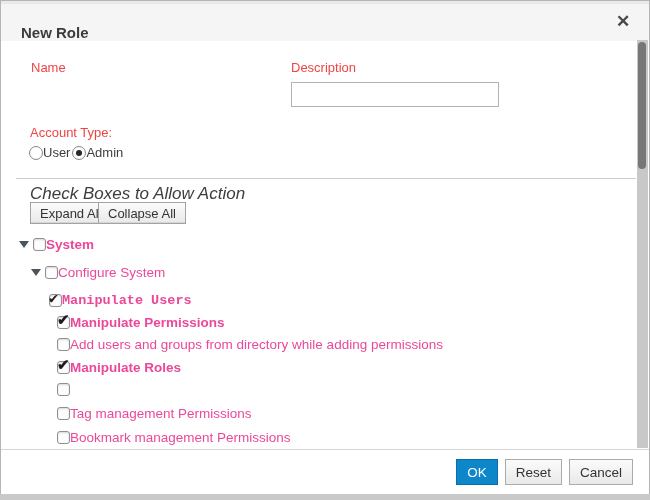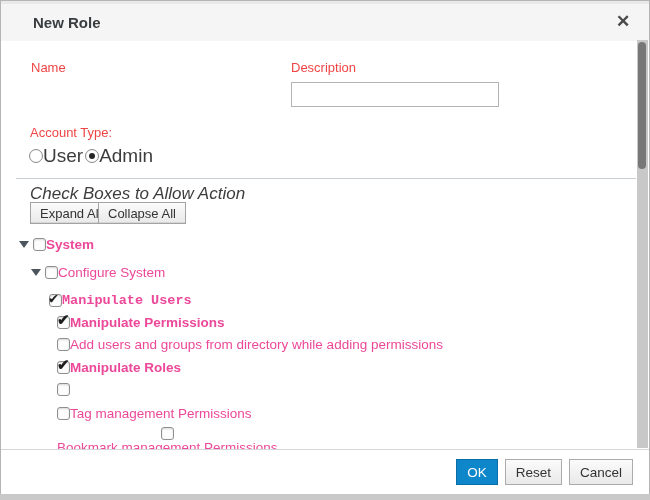--- a/index.html
+++ b/index.html
@@ -2,35 +2,35 @@
 <html><head>
 <meta charset="utf-8">
 <style>
   * { margin:0; padding:0; box-sizing:border-box; }
   html,body { width:650px; height:500px; font-family:"Liberation Sans", sans-serif; }
   .stage { position:relative; width:650px; height:500px; background:#c9c9c9; overflow:hidden; }
   .dialog { position:absolute; top:0; left:0; width:650px; height:494px;
             background:#ffffff; border:1px solid #b5b5b5; }
   .top-strip { position:absolute; top:0; left:0; right:0; height:3px; background:#e9e9e9; }
   .dlg-header { position:absolute; top:3px; left:0; right:0; height:37px; background:#f5f5f5;
-                display:flex; align-items:center; padding-left:32px; }
+                display:flex; align-items:flex-end; padding-left:20px; }
   .dlg-title { font-size:15px; font-weight:700; color:#3a3d40; }
   .close-btn { position:absolute; right:14px; top:8px; width:24px; height:24px;
                display:flex; align-items:center; justify-content:center;
                font-size:17px; font-weight:700; color:#4a4a4a; cursor:pointer; }
   .field-label { position:absolute; font-size:13px; color:#ef4444; }
   .text-input { position:absolute; height:25px; border:1px solid #b3b3b3; background:#fff;
                 font-family:"Liberation Sans", sans-serif; font-size:13px; color:#4a4a4a;
                 padding:0 7px; outline:none; }
   .radio-row { position:absolute; left:28px; top:144px; display:flex; align-items:center; }
   .radio { width:14px; height:14px; border:1px solid #8a8a8a; border-radius:50%;
            background:radial-gradient(#ffffff 55%, #ececec); position:relative; flex:0 0 14px; }
   .radio.checked::after { content:""; position:absolute; left:3px; top:3px; width:6px; height:6px;
                           border-radius:50%; background:#262626; }
-  .radio-label { font-size:19px; color:#3d3d3d; margin-right:2px; }
+  .radio-label { font-size:13px; color:#3d3d3d; margin-right:2px; }
   .divider { position:absolute; left:15px; top:177px; width:620px; height:1px; background:#c9ced3; }
   .instruction { position:absolute; left:29px; top:183px; font-size:17px; color:#3d3d3d;font-style:italic; }
   .mini-btn { position:absolute; top:201px; height:22px; display:inline-flex; align-items:center;
               padding:0 9px; font-family:"Liberation Sans", sans-serif; font-size:13px; color:#333;
               background:linear-gradient(#fbfbfb,#e9e9e9); border:1px solid #a3a3a3;
               box-shadow:inset 0 -1px 0 #d6d6d6; cursor:pointer; }
   .tree-row { position:absolute; display:flex; align-items:center; height:20px; cursor:default; }
   .tri { width:0; height:0; border-left:5px solid transparent; border-right:5px solid transparent;
          border-top:7px solid #4c545c; margin-right:4px; cursor:pointer; }
   .cb { width:13px; height:13px; border:1px solid #8f8f8f; border-radius:3px;
@@ -113,21 +113,21 @@
         <span class="cb checked"></span>
         <span class="tree-label checked">Manipulate Roles</span>
       </div>
       <div class="tree-row" style="left:56px; top:338px;">
         <span class="cb"></span>
       </div>
       <div class="tree-row" style="left:56px; top:362px;">
         <span class="cb"></span>
         <span class="tree-label">Tag management Permissions</span>
       </div>
-      <div class="tree-row" style="left:56px; top:386px;flex-direction:column;">
+      <div class="tree-row" style="left:56px; top:386px;">
         <span class="cb"></span>
         <span class="tree-label">Bookmark management Permissions</span>
       </div>
     </div>
 
     <div class="scrollbar">
       <div class="scroll-thumb"></div>
     </div>
 
     <div class="dlg-footer">

